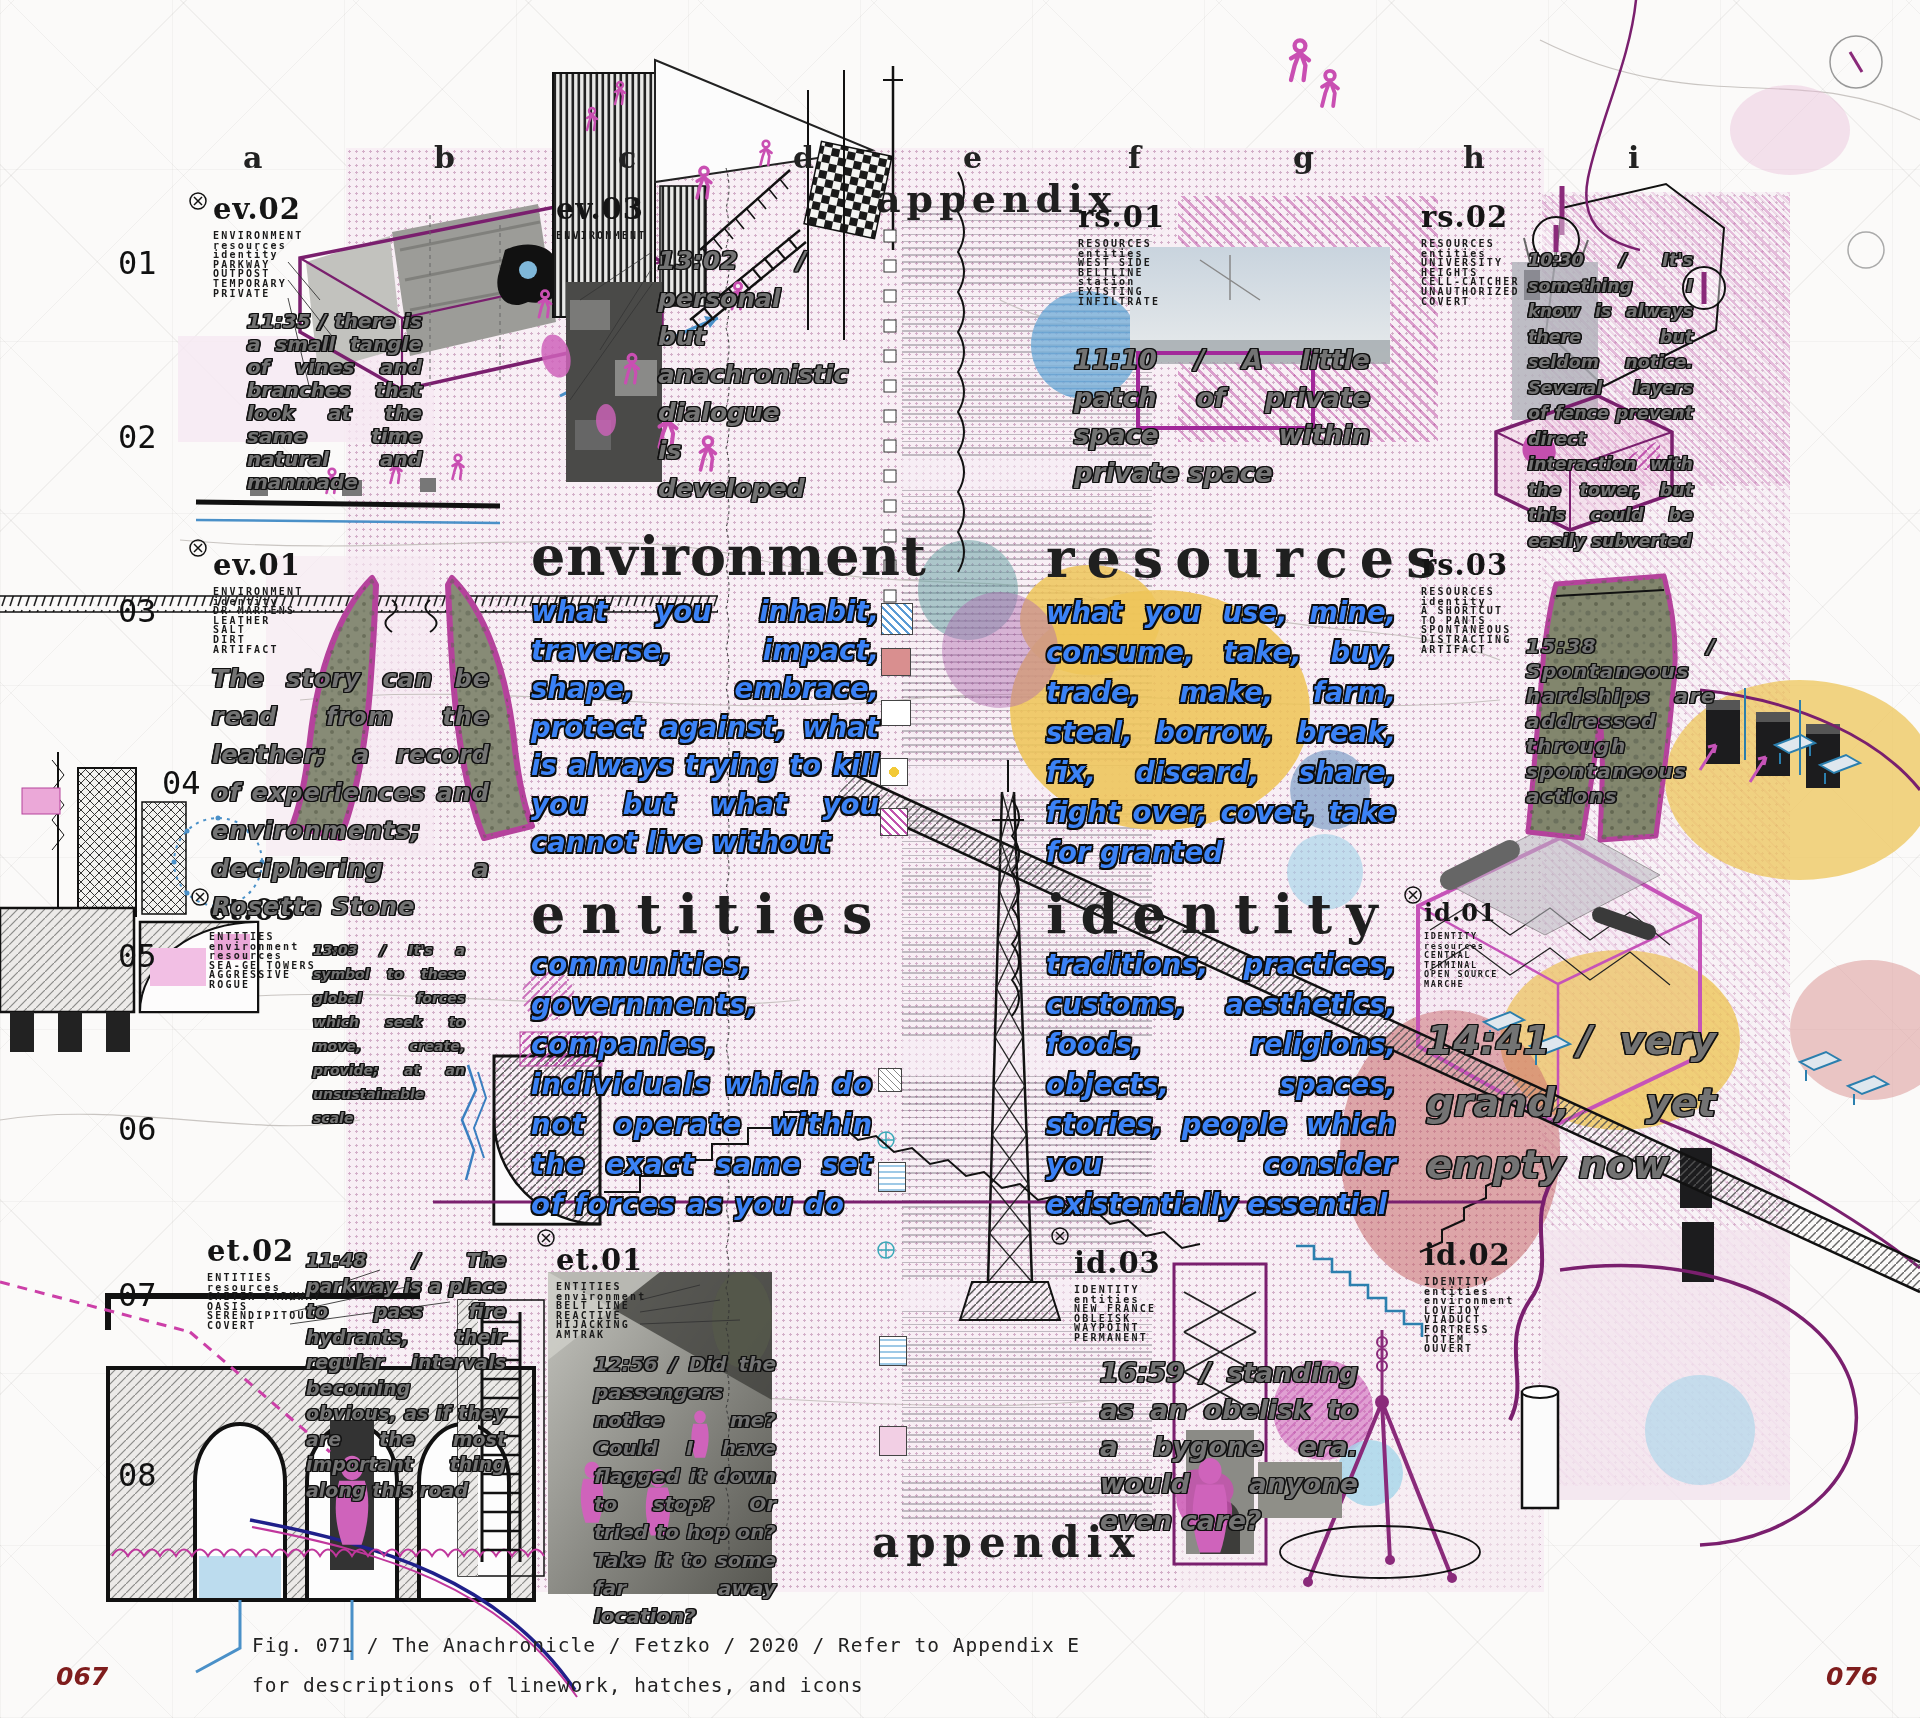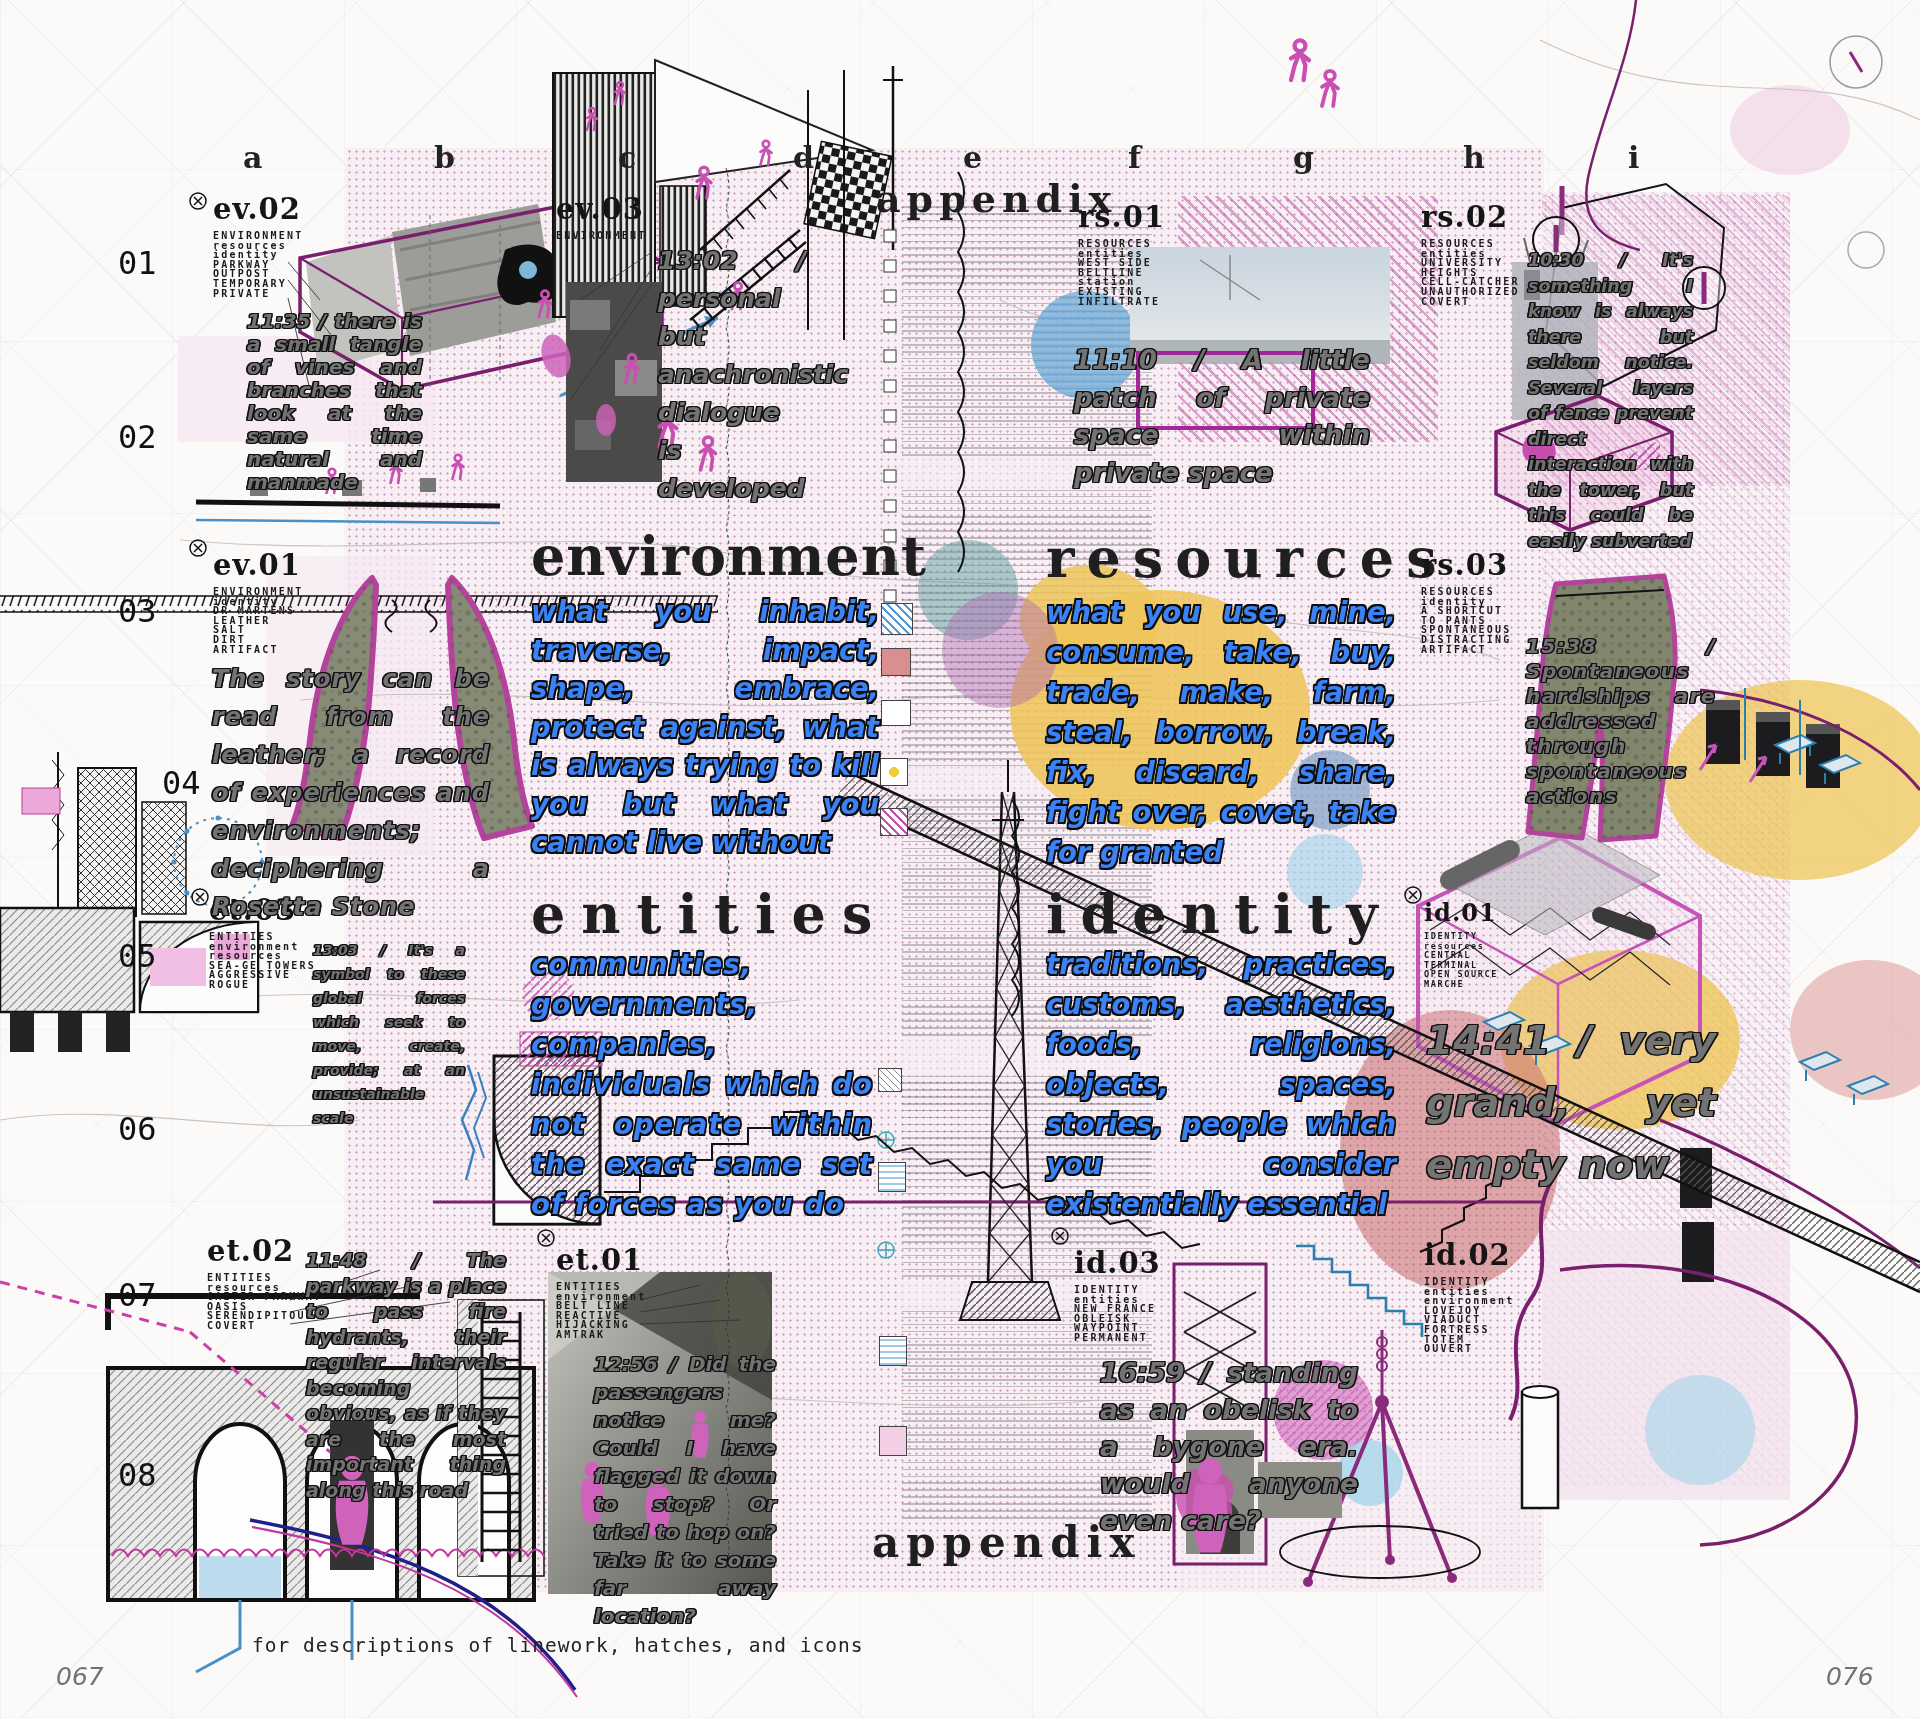--- a/index.html
+++ b/index.html
@@ -48,21 +48,21 @@
   .note{z-index:33;font-style:italic;font-weight:700;color:#737373;text-align:justify;
     font-family:"DejaVu Sans",sans-serif;
     text-shadow:-1.4px -1.4px 0 #111,1.4px -1.4px 0 #111,-1.4px 1.4px 0 #111,1.4px 1.4px 0 #111,
                 0 -1.4px 0 #111,0 1.4px 0 #111,-1.4px 0 0 #111,1.4px 0 0 #111;}
   .bighead{z-index:31;}
   .body-txt{z-index:31;font-style:italic;font-weight:700;color:#3b82f6;text-align:justify;
     font-family:"DejaVu Sans",sans-serif;
     text-shadow:-1.6px -1.6px 0 #0d0d0d,1.6px -1.6px 0 #0d0d0d,-1.6px 1.6px 0 #0d0d0d,1.6px 1.6px 0 #0d0d0d,
                 0 -1.6px 0 #0d0d0d,0 1.6px 0 #0d0d0d,-1.6px 0 0 #0d0d0d,1.6px 0 0 #0d0d0d;}
   .caption{z-index:35;font-family:"DejaVu Sans Mono",monospace;font-size:19.5px;line-height:40px;color:#222;letter-spacing:1px;}
-  .pgnum{z-index:35;font-family:"DejaVu Sans",sans-serif;font-style:italic;font-weight:400;font-size:25px;color:#737373;}
+  .pgnum{z-index:35;font-family:"DejaVu Sans",sans-serif;font-style:italic;font-weight:700;font-size:25px;color:#7f1d1d;}
   svg#art{position:absolute;left:0;top:0;z-index:20;}
 </style>
 </head>
 <body>
 
 <div class="abs panel-main"></div>
 <div class="abs strip-right"></div>
 <div class="abs hatch-tr"></div>
 <div class="abs hatch-tr2"></div>
 <div class="abs tintA"></div>
@@ -691,16 +691,17 @@
 <div class="abs note" style="left:1074px;top:342px;width:296px;font-size:26px;line-height:37.5px;">11:10 / A little patch of private space within private space</div>
 <div class="abs note" style="left:1528px;top:248px;width:165px;font-size:17.5px;line-height:25.5px;">10:30 / It's something I know is always there but seldom notice. Several layers of fence prevent direct interaction with the tower, but this could be easily subverted</div>
 <div class="abs note" style="left:1526px;top:634px;width:190px;font-size:20px;line-height:25px;letter-spacing:1.5px;">15:38 / Spontaneous hardships are addressed through spontaneous actions</div>
 <div class="abs note" style="left:313px;top:938px;width:152px;font-size:14px;line-height:24px;">13:03 / It's a symbol to these global forces which seek to move, create, provide; at an unsustainable scale</div>
 <div class="abs note" style="left:306px;top:1248px;width:200px;font-size:19px;line-height:25.5px;">11:48 / The parkway is a place to pass fire hydrants, their regular intervals becoming obvious, as if they are the most important thing along this road</div>
 <div class="abs note" style="left:594px;top:1350px;width:182px;font-size:20px;line-height:28px;">12:56 / Did the passengers notice me? Could I have flagged it down to stop? Or tried to hop on? Take it to some far away location?</div>
 <div class="abs note" style="left:1426px;top:1010px;width:290px;font-size:39px;line-height:62px;">14:41 / very grand, yet empty now</div>
 <div class="abs note" style="left:1100px;top:1354px;width:258px;font-size:26.5px;line-height:37px;">16:59 / standing as an obelisk to a bygone era. would anyone even care?</div>
 
 <div class="abs caption" style="left:252px;top:1626px;">
+  <div>Fig. 071 / The Anachronicle / Fetzko / 2020 / Refer to Appendix E</div>
   <div>for descriptions of linework, hatches, and icons</div>
 </div>
 <div class="abs pgnum" style="left:56px;top:1662px;">067</div>
 <div class="abs pgnum" style="left:1826px;top:1662px;">076</div>
 
 </body></html>

